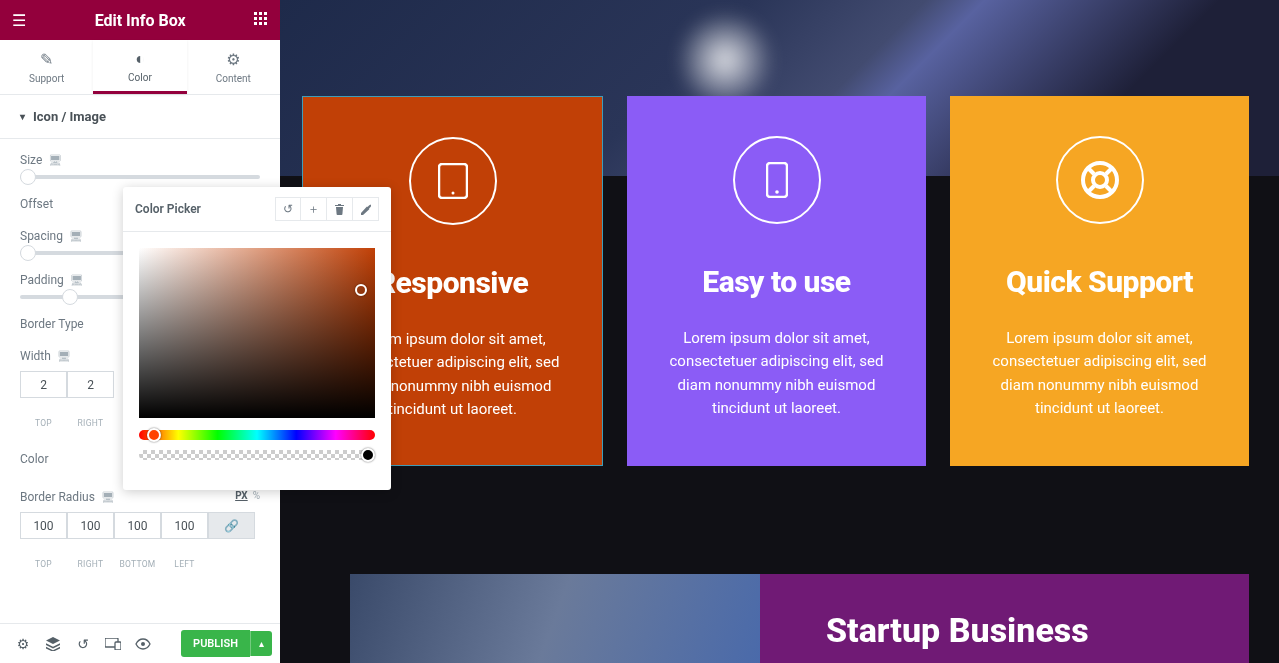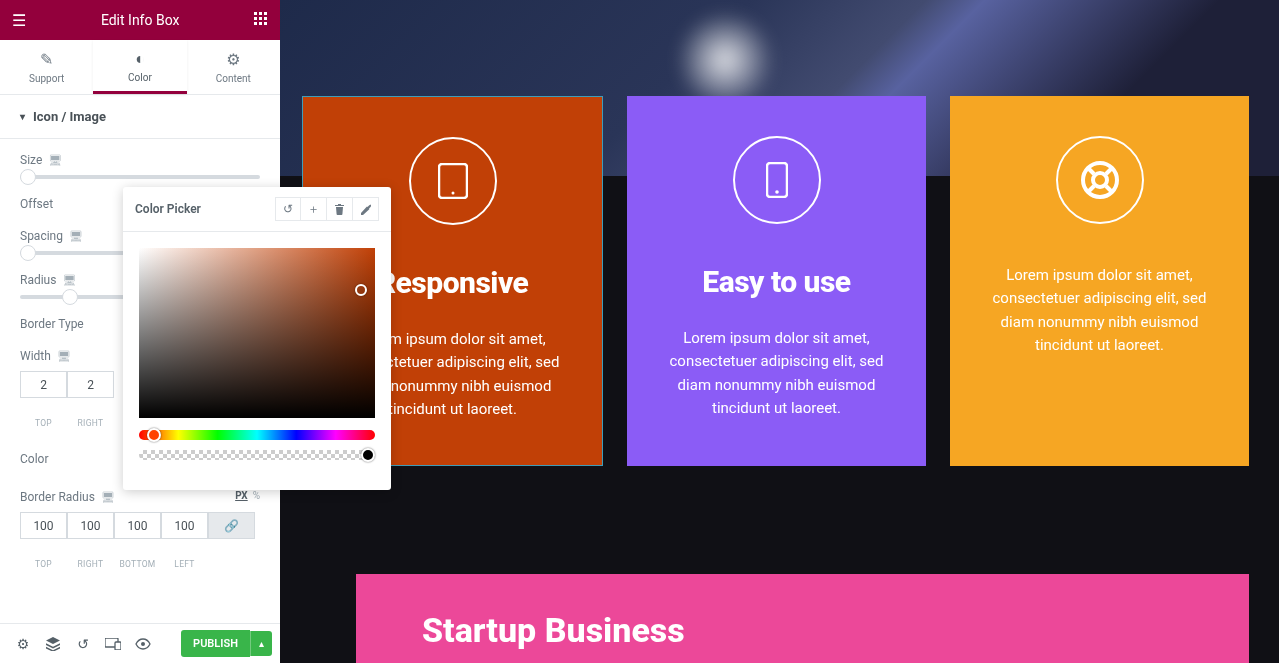--- a/index.html
+++ b/index.html
@@ -1,20 +1,20 @@
 <!DOCTYPE html>
 <html><head>
 <meta charset="utf-8">
 <style>
 * { margin: 0; padding: 0; box-sizing: border-box; font-family: -apple-system, BlinkMacSystemFont, "Segoe UI", Roboto, Helvetica, Arial, sans-serif; }
 body { width: 1279px; height: 663px; overflow: hidden; display: flex; background: #101015; }
 .sidebar { width: 280px; height: 663px; background: #fff; display: flex; flex-direction: column; position: relative; }
 .sidebar-header { background: #93003c; color: #fff; height: 40px; display: flex; align-items: center; justify-content: space-between; padding: 0 12px; }
 .menu-icon, .grid-icon { font-size: 16px; cursor: pointer; }
-.sidebar-title { font-size: 14px; font-weight: 400; }
+.sidebar-title { font-size: 16px; font-weight: 700; }
 .tabs { display: flex; height: 55px; border-bottom: 1px solid #e6e9ec; }
 .tab { flex: 1; display: flex; flex-direction: column; align-items: center; justify-content: center; font-size: 10px; color: #6d7882; cursor: pointer; gap: 4px; }
 .tab.active { background: #fff; border-bottom: 3px solid #93003c; color: #556068; box-shadow: 0 1px 3px rgba(0,0,0,.07); }
 .tab .tab-icon { font-size: 16px; }
 .accordion-header { display: flex; align-items: center; padding: 14px 20px; font-size: 13px; font-weight: 700; color: #495157; border-bottom: 1px solid #e6e9ec; cursor: pointer; gap: 8px; }
 .caret { font-size: 10px; }
 .section-body { padding: 14px 20px; font-size: 12px; color: #6d7882; overflow: visible; position: relative; }
 .control-row { margin-bottom: 18px; position: relative; }
 .control-label { display: flex; align-items: center; gap: 6px; margin-bottom: 8px; }
 .slider-track { width: 100%; height: 4px; background: #d5dadf; border-radius: 2px; position: relative; }
@@ -57,21 +57,21 @@
 .hero { position: absolute; top: 0; left: 0; right: 0; height: 176px; background: linear-gradient(135deg,#1e2a4a 0%,#2a3558 40%,#424b70 55%,#5862a0 60%, #1e2038 80%); }
 .hero .phone-light { position:absolute; left:380px; top:10px; width:130px; height:100px; background: radial-gradient(circle, rgba(255,255,255,.85), transparent 60%); filter: blur(8px);}
 .cards-row { position: absolute; top: 96px; left: 22px; right: 30px; display: flex; gap: 24px; }
 .card { flex: 1; height: 370px; color: #fff; text-align: center; padding: 40px 30px 30px; display: flex; flex-direction: column; align-items: center; }
 .card.c1 { background: #c14006; border: 1px solid #3f9db8; }
 .card.c2 { background: #8b5cf6; }
 .card.c3 { background: #f6a623; }
 .card-icon-wrap { width: 88px; height: 88px; border: 2px solid #fff; border-radius: 50%; display: flex; align-items: center; justify-content: center; margin-bottom: 40px; }
 .card-title { font-size: 30px; font-weight: 800; margin-bottom: 28px; letter-spacing: -.5px; }
 .card-desc { font-size: 15px; line-height: 1.55; font-weight: 400; }
-.startup-section { position: absolute; bottom: 0; left: 76px; right: 30px; height: 89px; background: #ec4899; display: flex; flex-direction: column; }
+.startup-section { position: absolute; bottom: 0; left: 70px; right: 30px; height: 89px; background: #701a75; display: flex; }
 .startup-img { width: 410px; background: linear-gradient(110deg,#3a4a6a,#6a7a9a 50%,#4a6aaa); }
 .startup-text { flex:1; color: #fff; font-size: 34px; font-weight: 800; padding: 36px 0 0 66px; }
 </style>
 </head>
 <body>
 
 <div class="sidebar">
   <div class="sidebar-header">
     <span class="menu-icon">☰</span>
     <span class="sidebar-title">Edit Info Box</span>
@@ -134,21 +134,21 @@
         <span>Spacing</span>
         <span class="monitor-icon">🖥</span>
       </div>
       <div class="slider-track">
           <div class="slider-thumb"></div>
         </div>
     </div>
 
     <div class="control-row">
       <div class="control-label">
-        <span>Radius</span>
+        <span>Padding</span>
         <span class="monitor-icon">🖥</span>
       </div>
       <div class="slider-track">
           <div class="slider-thumb mid"></div>
         </div>
     </div>
 
     <div class="control-row">
       <div class="control-label">
           <span>Border Type</span>
@@ -295,20 +295,21 @@
       <div class="card-icon-wrap">
         <svg width="38" height="38" viewBox="0 0 38 38">
             <circle cx="19" cy="19" r="17" fill="none" stroke="#fff" stroke-width="4"></circle>
             <circle cx="19" cy="19" r="7" fill="none" stroke="#fff" stroke-width="4"></circle>
             <line x1="7" y1="7" x2="13" y2="13" stroke="#fff" stroke-width="4"></line>
             <line x1="31" y1="7" x2="25" y2="13" stroke="#fff" stroke-width="4"></line>
             <line x1="7" y1="31" x2="13" y2="25" stroke="#fff" stroke-width="4"></line>
             <line x1="31" y1="31" x2="25" y2="25" stroke="#fff" stroke-width="4"></line>
           </svg>
       </div>
+      <div class="card-title">Quick Support</div>
       <div class="card-desc">Lorem ipsum dolor sit amet, consectetuer adipiscing elit, sed diam nonummy nibh euismod tincidunt ut laoreet.</div>
     </div>
   </div>
   <div class="startup-section">
     <div class="startup-img"></div>
     <div class="startup-text">Startup Business</div>
   </div>
 </div>
 
 </body></html>

